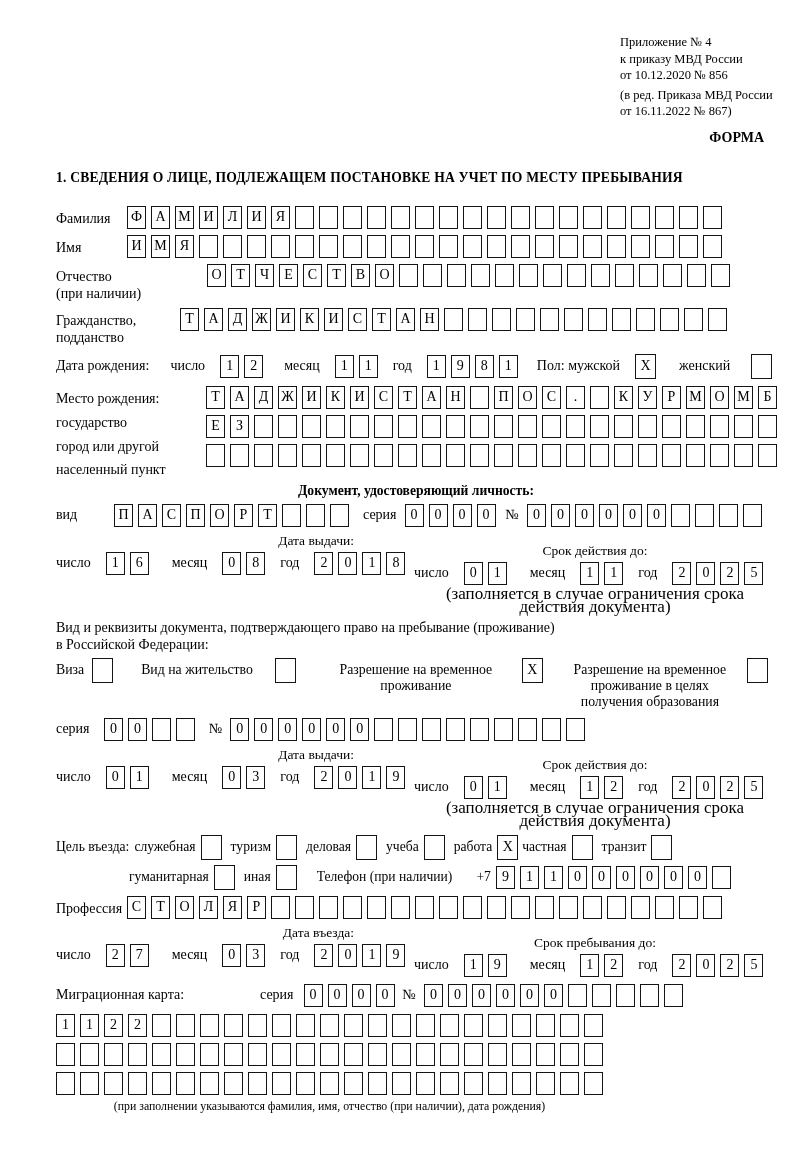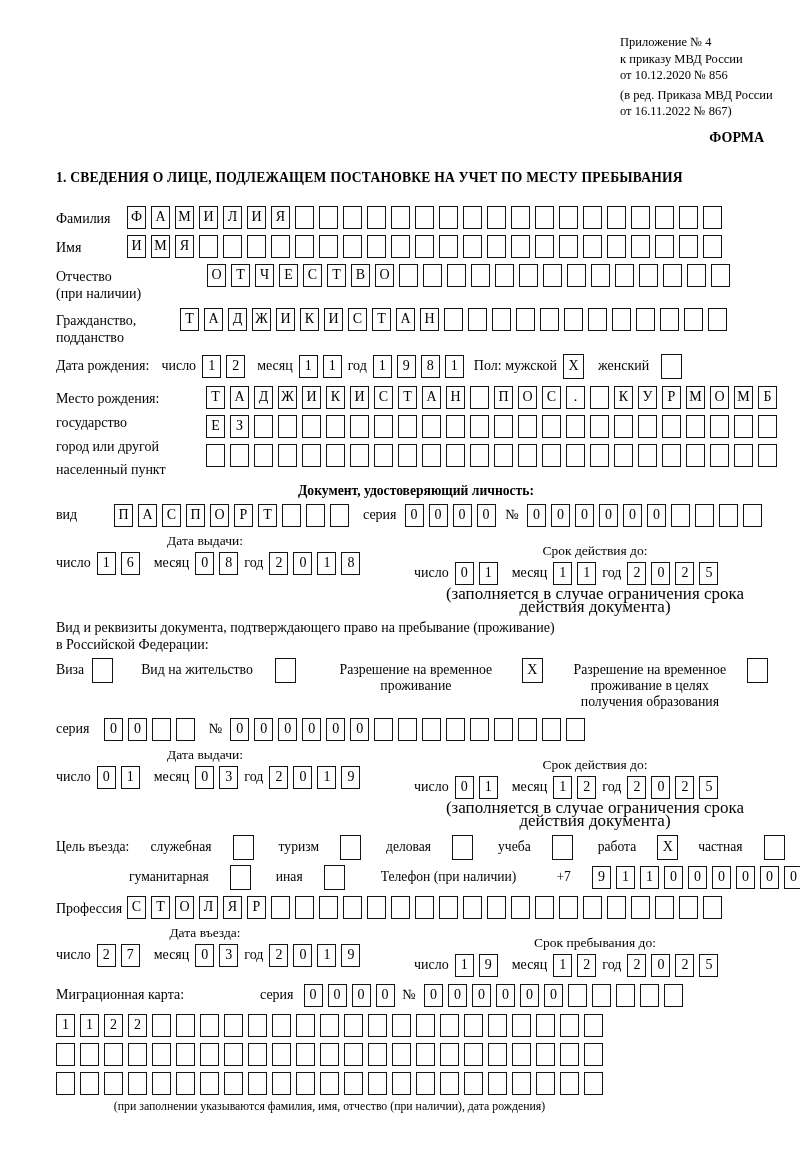--- a/index.html
+++ b/index.html
@@ -41,42 +41,42 @@
   .rowsgap { display:flex; flex-direction:column; gap:6px; }
 
   .chk {
     width:21px; height:25px; flex:none;
     border:1.6px solid #141414;
     display:inline-flex; align-items:center; justify-content:center;
     font-size:14px; background:#fff;
   }
 
   
-  .dateline { display:flex; align-items:center; gap:6px; }
+  .dateline { display:flex; align-items:center; gap:15px; }
   .dlbl { font-size:14px; flex:none; }
   .twocol { display:flex; margin-top:6px; }
   .colL { width:358px; }
   .colR { flex:1;margin-top:10px; }
   .colhead { text-align:center; font-size:13.5px; line-height:16px; }
-  .colL .colhead { padding-right:60px; }
+  .colL .colhead { padding-right:60px;text-align:right; }
   .colnote { margin-top:2px; text-align:center; font-size:17px; line-height:13px; }
   .twocol .dateline { margin-top:3px; }
 
   .para { margin-top:6px; font-size:14px; line-height:17px; }
 
   
   .opts { display:flex; margin-top:5px; align-items:flex-start; }
   .opt { display:flex; align-items:flex-start; gap:8px; }
   .opt .olbl { font-size:13.8px; line-height:16px; padding-top:4px; }
   .opt .center { text-align:center; }
   .ow200 { width:196px; }
   .ow180 { width:178px; }
 
   
-  .purpose { display:flex; align-items:center; margin-top:8px; flex-wrap:nowrap;gap:16px; }
+  .purpose { display:flex; align-items:center; margin-top:8px; flex-wrap:nowrap; }
   .purpose .plbl { font-size:13.6px; flex:none; margin-right:5px; }
   .purpose .chk { margin-right:9px; }
 
   .heading-center { margin-top:5px; text-align:center; font-weight:bold; font-size:13.6px; }
 
   .idrow { display:flex; align-items:center; margin-top:5px; }
   .note-bottom { margin-top:4px; margin-left:150px; text-align:center; font-size:11.8px; }
 
   .mt8 { margin-top:8px; }
 </style>

